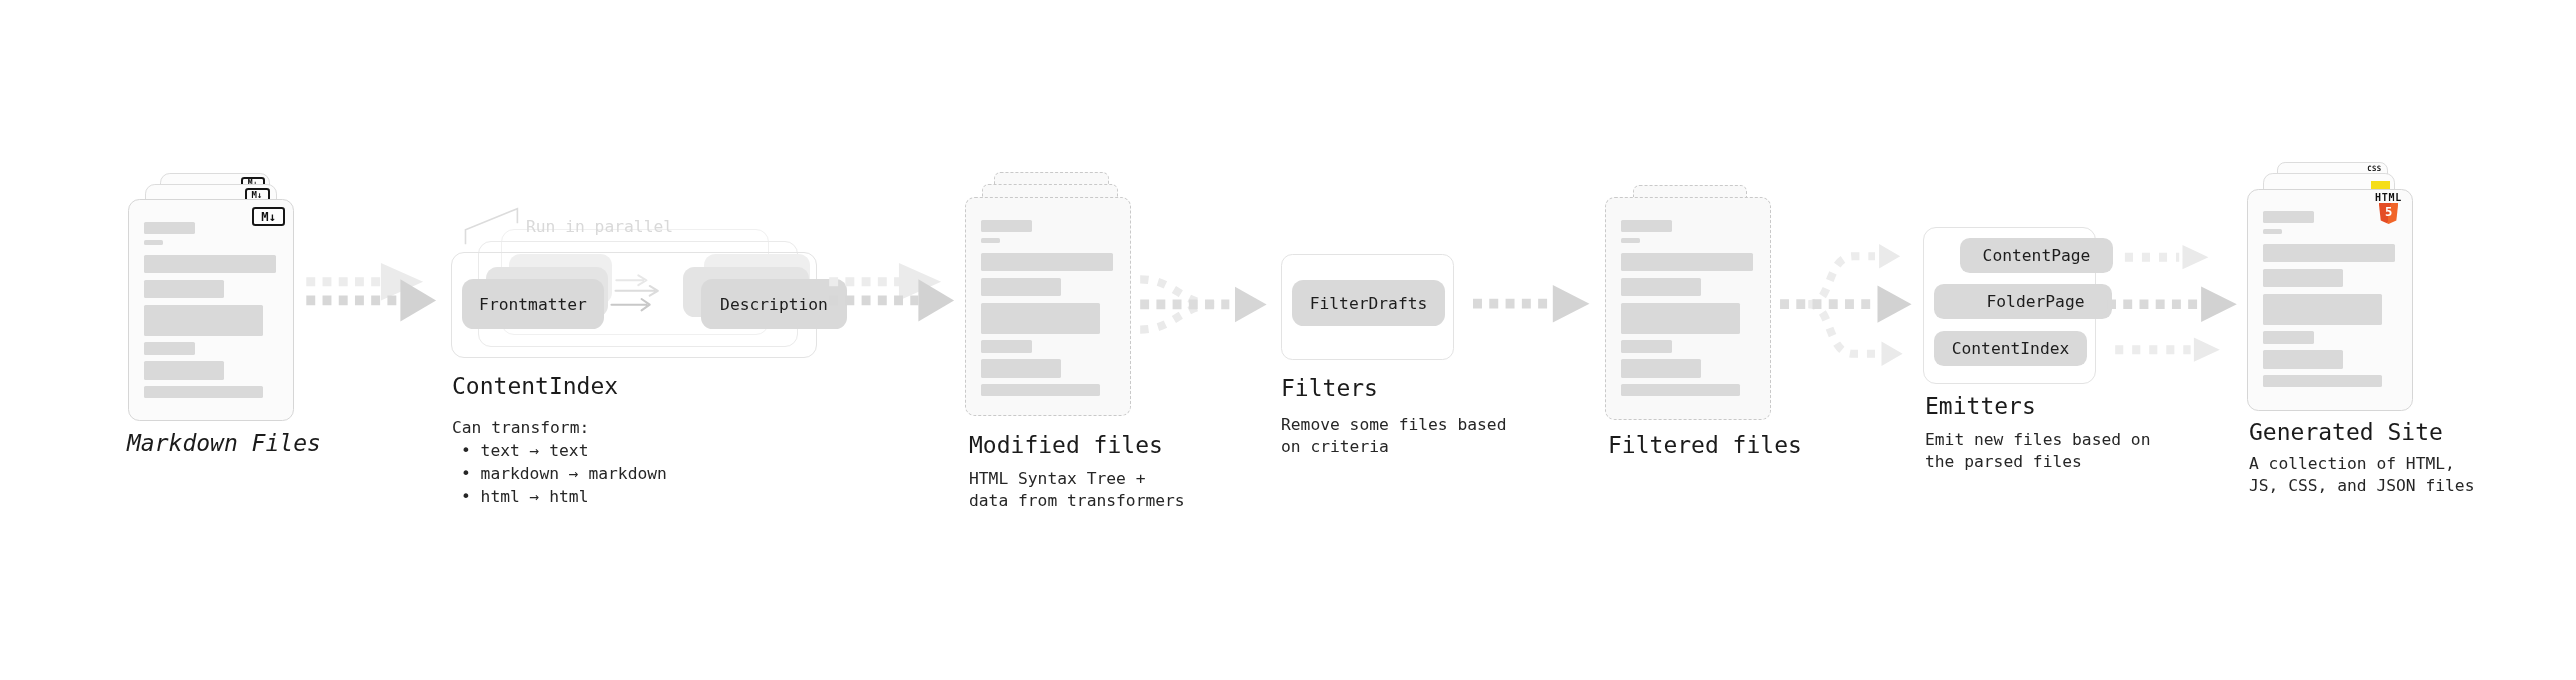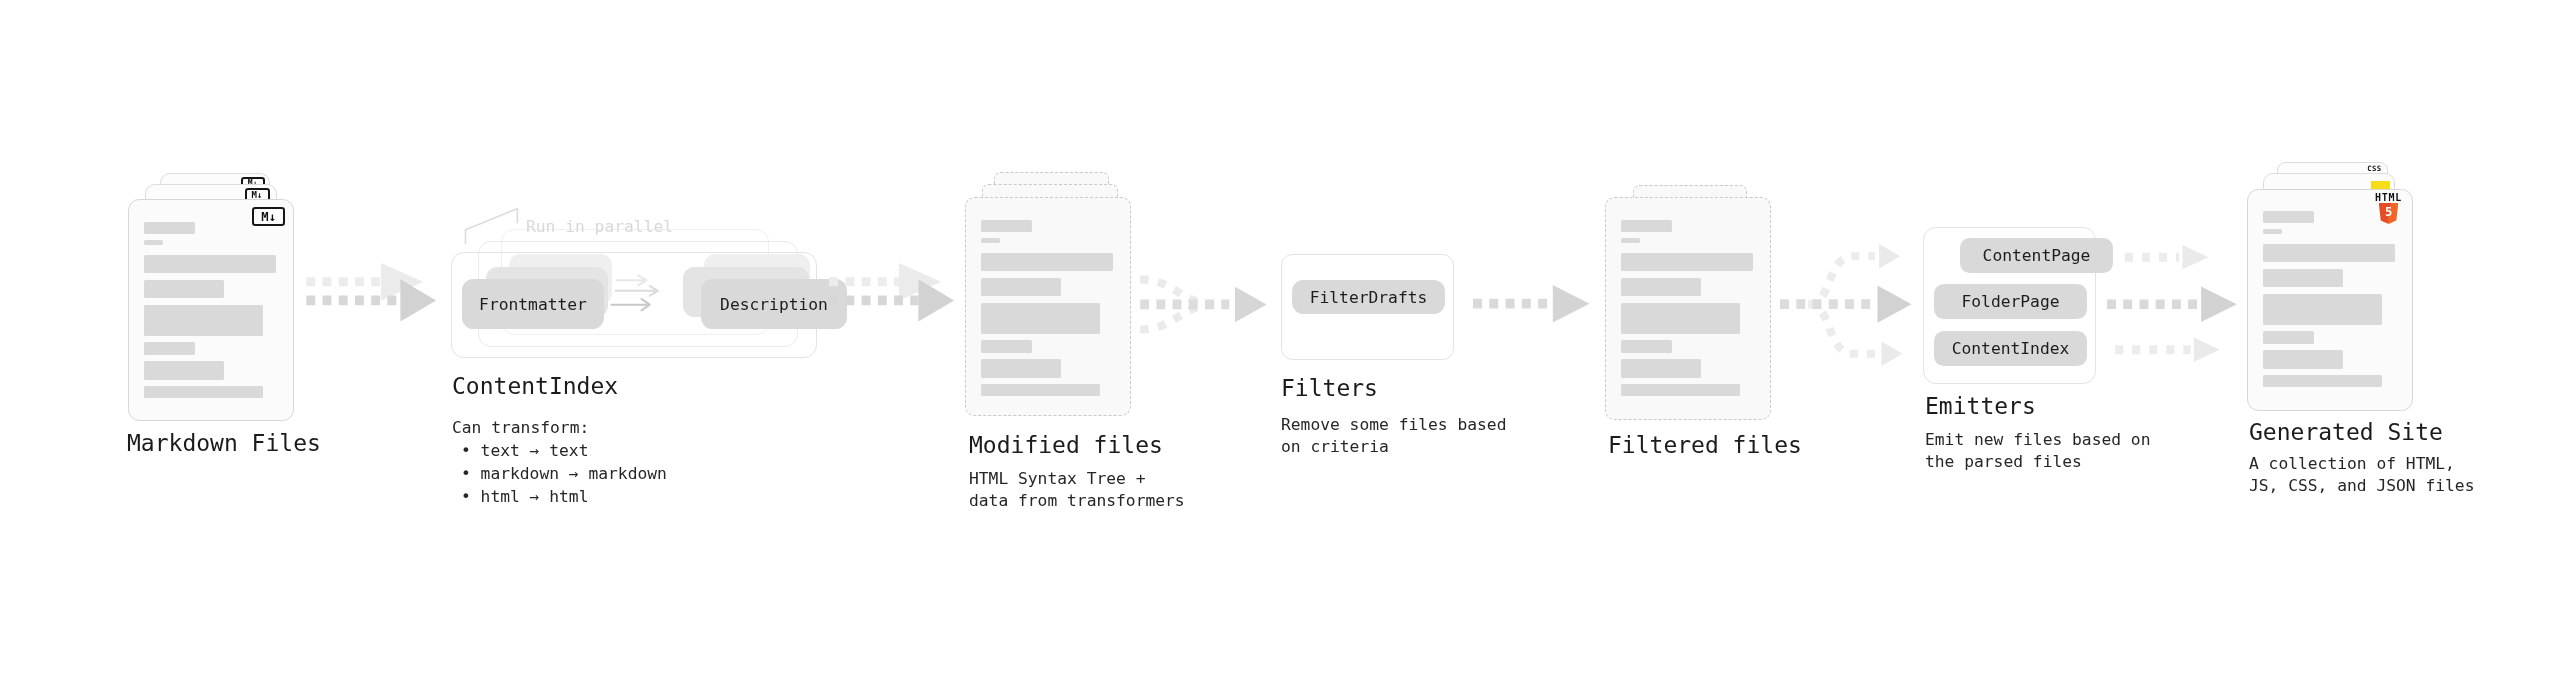--- a/index.html
+++ b/index.html
@@ -62,21 +62,21 @@
         <div class="bar" style="width: 18.7px; height: 4.9px; margin-bottom: 10.6px;"></div>
         <div class="bar" style="width: 132px; height: 18px; margin-bottom: 6.5px;"></div>
         <div class="bar" style="width: 80px; height: 18px; margin-bottom: 7.3px;"></div>
         <div class="bar" style="width: 119px; height: 31px; margin-bottom: 5.7px;"></div>
         <div class="bar" style="width: 51px; height: 13px; margin-bottom: 6.5px;"></div>
         <div class="bar" style="width: 80px; height: 18.7px; margin-bottom: 5.7px;"></div>
         <div class="bar" style="width: 119px; height: 12.2px; margin-bottom: 0px;"></div>
       </div>
     <div class="md-badge" style="right:8.1px;top:7.3px;width:32.5px;height:18.7px;font-size:12.2px;">M↓</div>
   </div>
-  <div class="h-label" style="left:127px;top:429px;">Markdown Files</div>
+  <div class="h-label" style="left:127px;top:429px;font-style:italic;">Markdown Files</div>
 
   <svg class="abs" style="left:303px;top:255px;" width="138" height="73" viewBox="0 0 170 90">
     <line x1="4" y1="33" x2="105" y2="33" stroke="#ececec" stroke-width="11" stroke-dasharray="11 9"></line>
     <polygon points="96,10 148,33 96,56" fill="#ebebeb"></polygon>
     <line x1="4" y1="56" x2="120" y2="56" stroke="#d7d7d7" stroke-width="12" stroke-dasharray="11 9"></line>
     <polygon points="120,30 164,56 120,82" fill="#d2d2d2"></polygon>
   </svg>
 
   <div class="outline-box" style="left:501px;top:229px;width:268px;height:106px;border-color:#f0f0f0;"></div>
   <div class="outline-box" style="left:478px;top:241px;width:320px;height:106px;border-color:#eaeaea;"></div>
@@ -136,21 +136,21 @@
   </div>
 
   <svg class="abs" style="left:1136px;top:268px;" width="134" height="77" viewBox="0 0 165 95">
     <path d="M5,14 C48,14 55,45 98,45" fill="none" stroke="#eaeaea" stroke-width="10" stroke-dasharray="10 12"></path>
     <path d="M5,76 C48,76 55,45 98,45" fill="none" stroke="#eaeaea" stroke-width="10" stroke-dasharray="10 12"></path>
     <line x1="5" y1="45" x2="115" y2="45" stroke="#dcdcdc" stroke-width="12" stroke-dasharray="11 9"></line>
     <polygon points="122,23 161,45 122,67" fill="#d6d6d6"></polygon>
   </svg>
 
   <div class="outline-box" style="left:1281px;top:254px;width:173px;height:106px;border-radius:11.4px;background:#ffffff;"></div>
-  <div class="pill" style="left:1292px;top:280px;width:153px;height:34px;">FilterDrafts</div>
+  <div class="pill" style="left:1292px;top:280px;width:153px;height:46px;">FilterDrafts</div>
   <div class="h-label" style="left:1281px;top:374px;">Filters</div>
   <div class="body-text" style="left:1281px;top:414px;">
     <div>Remove some files based</div>
     <div>on criteria</div>
   </div>
 
   <svg class="abs" style="left:1468px;top:276px;" width="124" height="57" viewBox="0 0 152 70">
     <line x1="6" y1="34" x2="100" y2="34" stroke="#d9d9d9" stroke-width="12" stroke-dasharray="11 9"></line>
     <polygon points="104,11 149,34 104,57" fill="#d4d4d4"></polygon>
   </svg>
@@ -174,21 +174,21 @@
     <path d="M40,80 C70,80 62,21 95,21 L122,21" fill="none" stroke="#ececec" stroke-width="10" stroke-dasharray="10 11"></path>
     <polygon points="127,6 153,21 127,36" fill="#eaeaea"></polygon>
     <path d="M40,80 C70,80 62,141 95,141 L122,141" fill="none" stroke="#ececec" stroke-width="10" stroke-dasharray="10 11"></path>
     <polygon points="130,126 156,141 130,156" fill="#eaeaea"></polygon>
     <line x1="5" y1="80" x2="120" y2="80" stroke="#dcdcdc" stroke-width="12" stroke-dasharray="11 9"></line>
     <polygon points="125,57 167,80 125,103" fill="#d2d2d2"></polygon>
   </svg>
 
   <div class="outline-box" style="left:1923px;top:227px;width:173px;height:157px;"></div>
   <div class="pill" style="left:1934px;top:238px;width:153px;height:35px;border-radius:9.8px;margin-left:26px;">ContentPage</div>
-  <div class="pill" style="left:1934px;top:284px;width:153px;height:35px;border-radius:9.8px;">FolderPage</div>
+  <div class="pill" style="left:1934px;top:284px;width:153px;height:35px;border-radius:9.8px;padding-left:25px;">FolderPage</div>
   <div class="pill" style="left:1934px;top:331px;width:153px;height:35px;border-radius:9.8px;">ContentIndex</div>
   <div class="h-label" style="left:1925px;top:392px;">Emitters</div>
   <div class="body-text" style="left:1925px;top:429px;">
     <div>Emit new files based on</div>
     <div>the parsed files</div>
   </div>
 
   <svg class="abs" style="left:2103px;top:236px;" width="146" height="130" viewBox="0 0 180 160">
     <line x1="27" y1="26" x2="94" y2="26" stroke="#ececec" stroke-width="11" stroke-dasharray="10 11"></line>
     <polygon points="98,11 130,26 98,41" fill="#eaeaea"></polygon>

